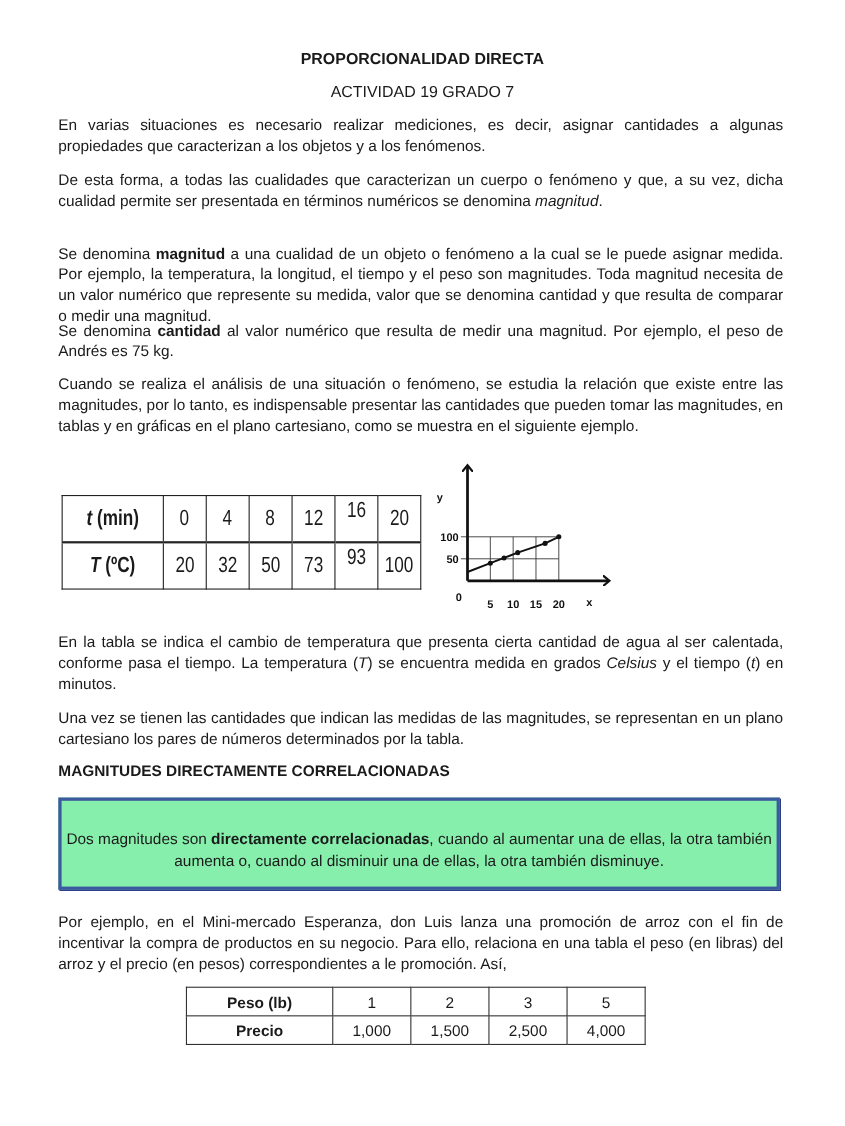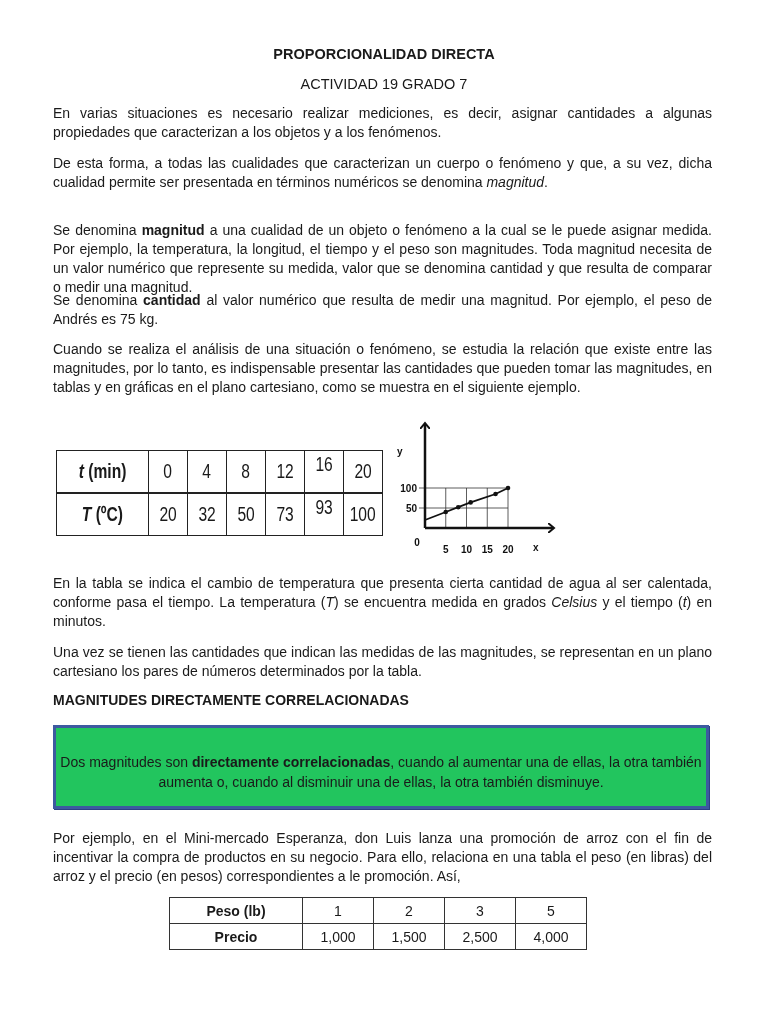--- a/index.html
+++ b/index.html
@@ -25,21 +25,21 @@
   .ttable td.raise { vertical-align: top; padding-top: 2px; }
   .ttable tr:first-child td { border-bottom: 2.5px solid #222; margin-left: 20px; }
   .narrow { display: inline-block; transform: scaleX(0.78); }
 
   
   .graph { position: absolute; left: 385px; top: 418px; width: 175px; height: 140px; }
   .graph text { font-family: "Liberation Sans", sans-serif; font-weight: bold; font-size: 10px; fill: #111; }
 
   
   .callout { position: absolute; left: 53px; top: 725px; width: 650px; height: 78px;
-             border: 3px solid #3d5aa0; box-shadow: 1px 1px 0 #2b4184; background: #22c55e; }
+             border: 3px solid #3d5aa0; box-shadow: 1px 1px 0 #2b4184; background: #86efac; }
   .callout p { margin: 24px 0 0 0; text-align: center; font-size: 14px; line-height: 20px; }
 
   
   .ptable { position: absolute; left: 169px; top: 897px; border-collapse: collapse; }
   .ptable td { border: 1px solid #333; height: 25px; text-align: center; font-size: 14px; padding: 0; }
   .ptable td.hdr { width: 132px; font-weight: bold; }
   .ptable td.val { width: 70px; }
 </style>
 </head>
 <body>

